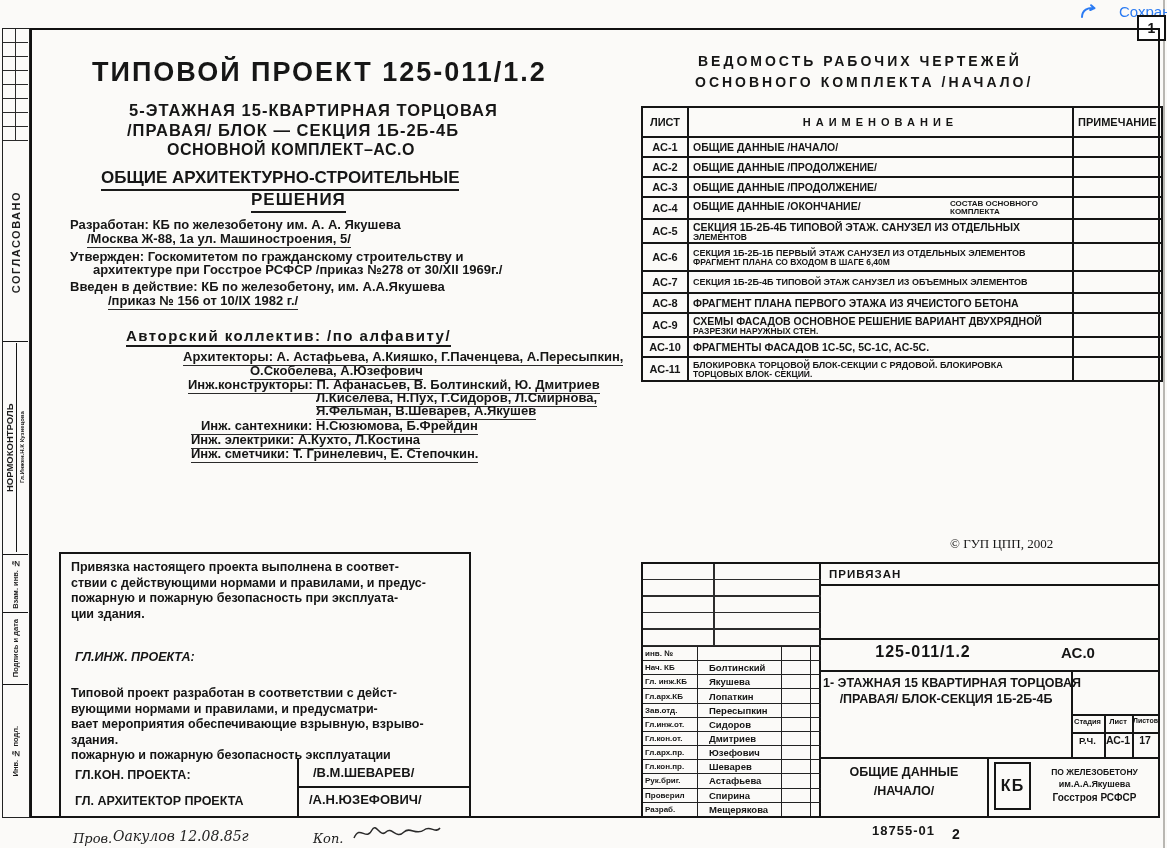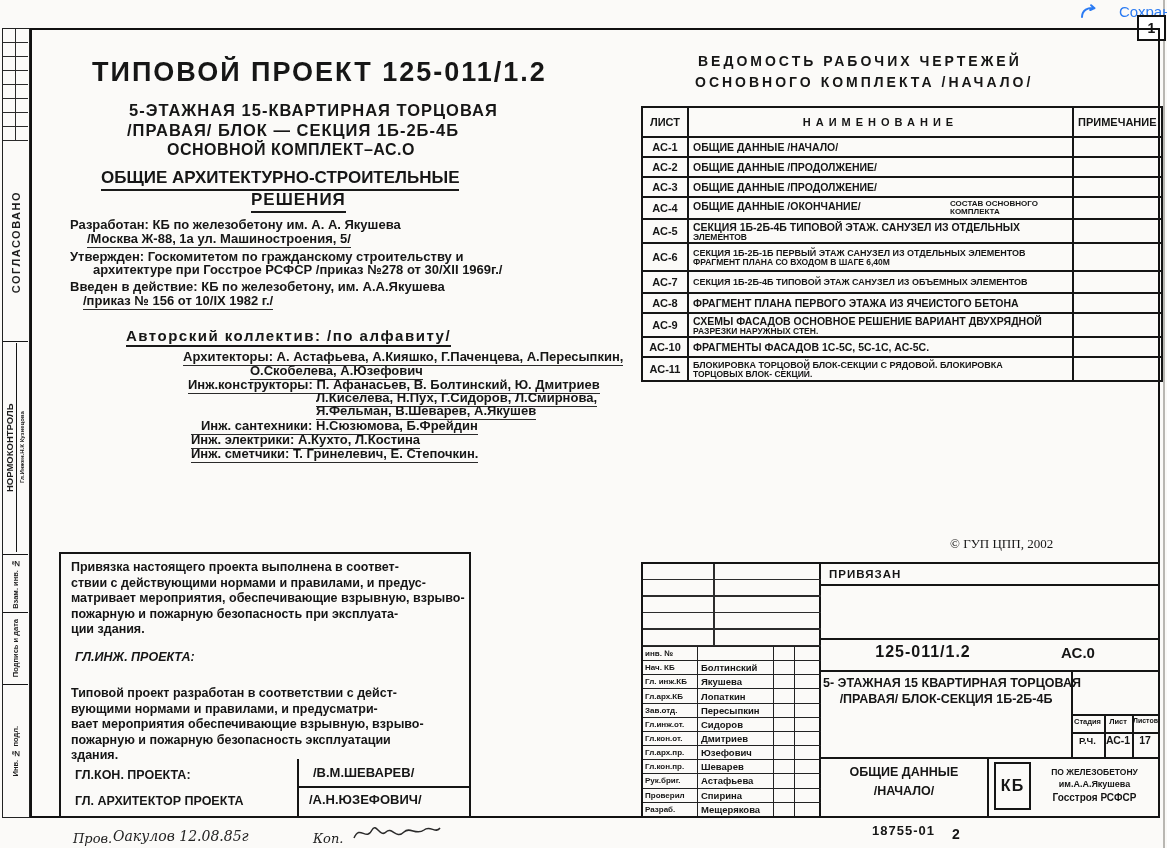--- a/index.html
+++ b/index.html
@@ -59,21 +59,21 @@
   #th-note { font-size:10px; text-align:center; }
 
   
   #stamp { position:absolute; left:641px; top:562px; width:519px; height:256px; border:2px solid #141414; }
   #stamp .inner { position:absolute; inset:0; }
   #lt { position:absolute; left:0; top:0; width:178px; height:252px; border-right:2px solid #151515; }
   #lt-top { position:absolute; left:0; top:0; width:178px; height:82px;
       background-image:repeating-linear-gradient(to bottom, transparent 0 15px, #2c2c2c 15px 16.5px); }
   #lt-top::after { content:""; position:absolute; left:70px; top:0; width:1.5px; height:82px; background:#2c2c2c; }
   #lt-rows { position:absolute; left:0; top:82px; width:178px; }
-  .lt-row { height:14.16px; display:flex; align-items:center; border-top:1.5px solid #222; }
+  .lt-row { height:14.16px; display:flex; align-items:center; border-top:1.5px solid #222;gap:8px; }
   .lt-row .r-role { width:55px; padding-left:2px; font-size:8px;  font-weight:bold; border-right:1.5px solid #222; align-self:stretch; display:flex; align-items:center; }
   .lt-row .r-name { width:76px; padding-left:3px; font-size:9.5px; font-weight:bold; border-right:1.5px solid #222; align-self:stretch; display:flex; align-items:center; }
   .lt-row .r-sig  { width:21px; border-right:1.5px solid #222; align-self:stretch; }
   .lt-row .r-date { flex:1; align-self:stretch; }
   .st { position:absolute; white-space:nowrap; font-weight:bold; }
   .stc { text-align:center; }
 </style>
 </head>
 <body>
 
@@ -119,47 +119,46 @@
 <div class="t" style="left:127px;top:121px;font-size:16.5px;letter-spacing:1px;">/ПРАВАЯ/  БЛОК — СЕКЦИЯ   1Б-2Б-4Б</div>
 <div class="t" style="left:167px;top:141px;font-size:16px;letter-spacing:0.5px;text-align:right;">ОСНОВНОЙ КОМПЛЕКТ–АС.О</div>
 <div class="t u" style="left:101px;top:168px;font-size:17px;">ОБЩИЕ АРХИТЕКТУРНО-СТРОИТЕЛЬНЫЕ</div>
 <div class="t u" style="left:251px;top:190px;font-size:17px;letter-spacing:1px;">РЕШЕНИЯ</div>
 
 <div class="t" style="left:70px;top:217px;font-size:13px;">Разработан:  КБ  по железобетону   им.  А. А. Якушева</div>
 <div class="t u1" style="left:87px;top:231px;font-size:13px;">/Москва Ж-88, 1а ул. Машиностроения, 5/</div>
 <div class="t" style="left:70px;top:249px;font-size:13px;">Утвержден: Госкомитетом  по  гражданскому  строительству и</div>
 <div class="t" style="left:93px;top:262px;font-size:13px;">архитектуре   при Госстрое  РСФСР /приказ №278 от 30/XII 1969г./</div>
 <div class="t" style="left:70px;top:279px;font-size:13px;">Введен  в  действие: КБ по железобетону,   им. А.А.Якушева</div>
-<div class="t u1" style="left:83px;top:293px;font-size:13px;">/приказ  № 156  от  10/IX  1982 г./</div>
+<div class="t u1" style="left:108px;top:293px;font-size:13px;">/приказ  № 156  от  10/IX  1982 г./</div>
 
 <div class="t u" style="left:126px;top:327px;font-size:15px;letter-spacing:1.5px;">Авторский  коллектив:   /по алфавиту/</div>
 <div class="t u1" style="left:183px;top:349px;font-size:13px;">Архитекторы: А. Астафьева, А.Кияшко, Г.Паченцева, А.Пересыпкин,</div>
 <div class="t u1" style="left:250px;top:363px;font-size:13px;">О.Скобелева, А.Юзефович</div>
 <div class="t u1" style="left:188px;top:377px;font-size:13px;">Инж.конструкторы: П. Афанасьев, В. Болтинский,  Ю.  Дмитриев</div>
 <div class="t u1" style="left:316px;top:390px;font-size:13px;">Л.Киселева, Н.Пух, Г.Сидоров, Л.Смирнова,</div>
 <div class="t u1" style="left:316px;top:403px;font-size:13px;">Я.Фельман, В.Шеварев, А.Якушев</div>
 <div class="t u1" style="left:191px;top:418px;font-size:13px;padding-left:10px;">Инж. сантехники:  Н.Сюзюмова, Б.Фрейдин</div>
 <div class="t u1" style="left:191px;top:432px;font-size:13px;">Инж. электрики: А.Кухто, Л.Костина</div>
 <div class="t u1" style="left:191px;top:446px;font-size:13px;">Инж. сметчики: Т. Гринелевич, Е. Степочкин.</div>
 
 <div id="notes">
   <div class="pl" style="top:6px;">
     <div class="pline">Привязка  настоящего  проекта  выполнена  в соответ-</div>
     <div class="pline">ствии  с действующими нормами и правилами, и предус-</div>
-    <div class="pline">матривает мероприятия, обеспечивающие взрывную, взрыво-</div>
     <div class="pline">пожарную  и  пожарную  безопасность  при  эксплуата-</div>
     <div class="pline">ции здания.</div>
   </div>
   <div class="t" style="left:14px;top:96px;font-size:12.5px;font-style:italic;">ГЛ.ИНЖ. ПРОЕКТА:</div>
   <div class="pl" style="top:132px;">
     <div class="pline">Типовой   проект    разработан  в  соответствии  с  дейст-</div>
     <div class="pline">вующими   нормами   и  правилами, и  предусматри-</div>
     <div class="pline">вает  мероприятия  обеспечивающие  взрывную,  взрыво-</div>
+    <div class="pline">здания.</div>
     <div class="pline">пожарную  и  пожарную  безопасность   эксплуатации</div>
-    <div class="pline">здания.</div>
   </div>
   <div class="vl" style="left:236px;top:205px;width:1.8px;height:57px;"></div>
   <div class="hl" style="left:236px;top:232px;width:172px;height:1.8px;"></div>
   <div class="t" style="left:14px;top:214px;font-size:12.5px;">ГЛ.КОН. ПРОЕКТА:</div>
   <div class="t" style="left:14px;top:240px;font-size:12.5px;">ГЛ. АРХИТЕКТОР ПРОЕКТА</div>
   <div class="t" style="left:252px;top:211px;font-size:13px;">/В.М.ШЕВАРЕВ/</div>
   <div class="t" style="left:248px;top:238px;font-size:13px;">/А.Н.ЮЗЕФОВИЧ/</div>
 </div>
 
 <div class="t hand" style="left:73px;top:831px;font-size:13px;">Пров.</div>
@@ -355,21 +354,21 @@
     </div>
 
     <div class="st" style="left:186px;top:4px;font-size:11.5px;letter-spacing:1px;">ПРИВЯЗАН</div>
     <div class="hl" style="left:178px;top:20px;width:337px;height:1.6px;"></div>
     <div class="hl" style="left:178px;top:74px;width:337px;height:1.6px;"></div>
 
     <div class="st stc" style="left:195px;top:79px;width:170px;font-size:16px;letter-spacing:1px;">125-011/1.2</div>
     <div class="st stc" style="left:390px;top:80px;width:90px;font-size:15px;">АС.0</div>
     <div class="hl" style="left:178px;top:106px;width:337px;height:2px;"></div>
 
-    <div class="st stc" style="left:180px;top:112px;width:246px;font-size:12.5px;">5- ЭТАЖНАЯ  15 КВАРТИРНАЯ  ТОРЦОВАЯ</div>
+    <div class="st stc" style="left:180px;top:112px;width:246px;font-size:12.5px;">1- ЭТАЖНАЯ  15 КВАРТИРНАЯ  ТОРЦОВАЯ</div>
     <div class="st stc" style="left:180px;top:128px;width:246px;font-size:12.5px;">/ПРАВАЯ/  БЛОК-СЕКЦИЯ  1Б-2Б-4Б</div>
 
     <div class="vl" style="left:428px;top:106px;width:1.6px;height:87px;"></div>
     <div class="hl" style="left:428px;top:150px;width:87px;height:1.6px;"></div>
     <div class="hl" style="left:428px;top:168px;width:87px;height:1.6px;"></div>
     <div class="vl" style="left:461px;top:150px;width:1.6px;height:43px;"></div>
     <div class="vl" style="left:489px;top:150px;width:1.6px;height:43px;"></div>
     <div class="st stc" style="left:429px;top:153px;width:31px;font-size:7.5px;">Стадия</div>
     <div class="st stc" style="left:462px;top:153px;width:26px;font-size:7.5px;">Лист</div>
     <div class="st stc" style="left:490px;top:153px;width:24px;font-size:7px;">Листов</div>

